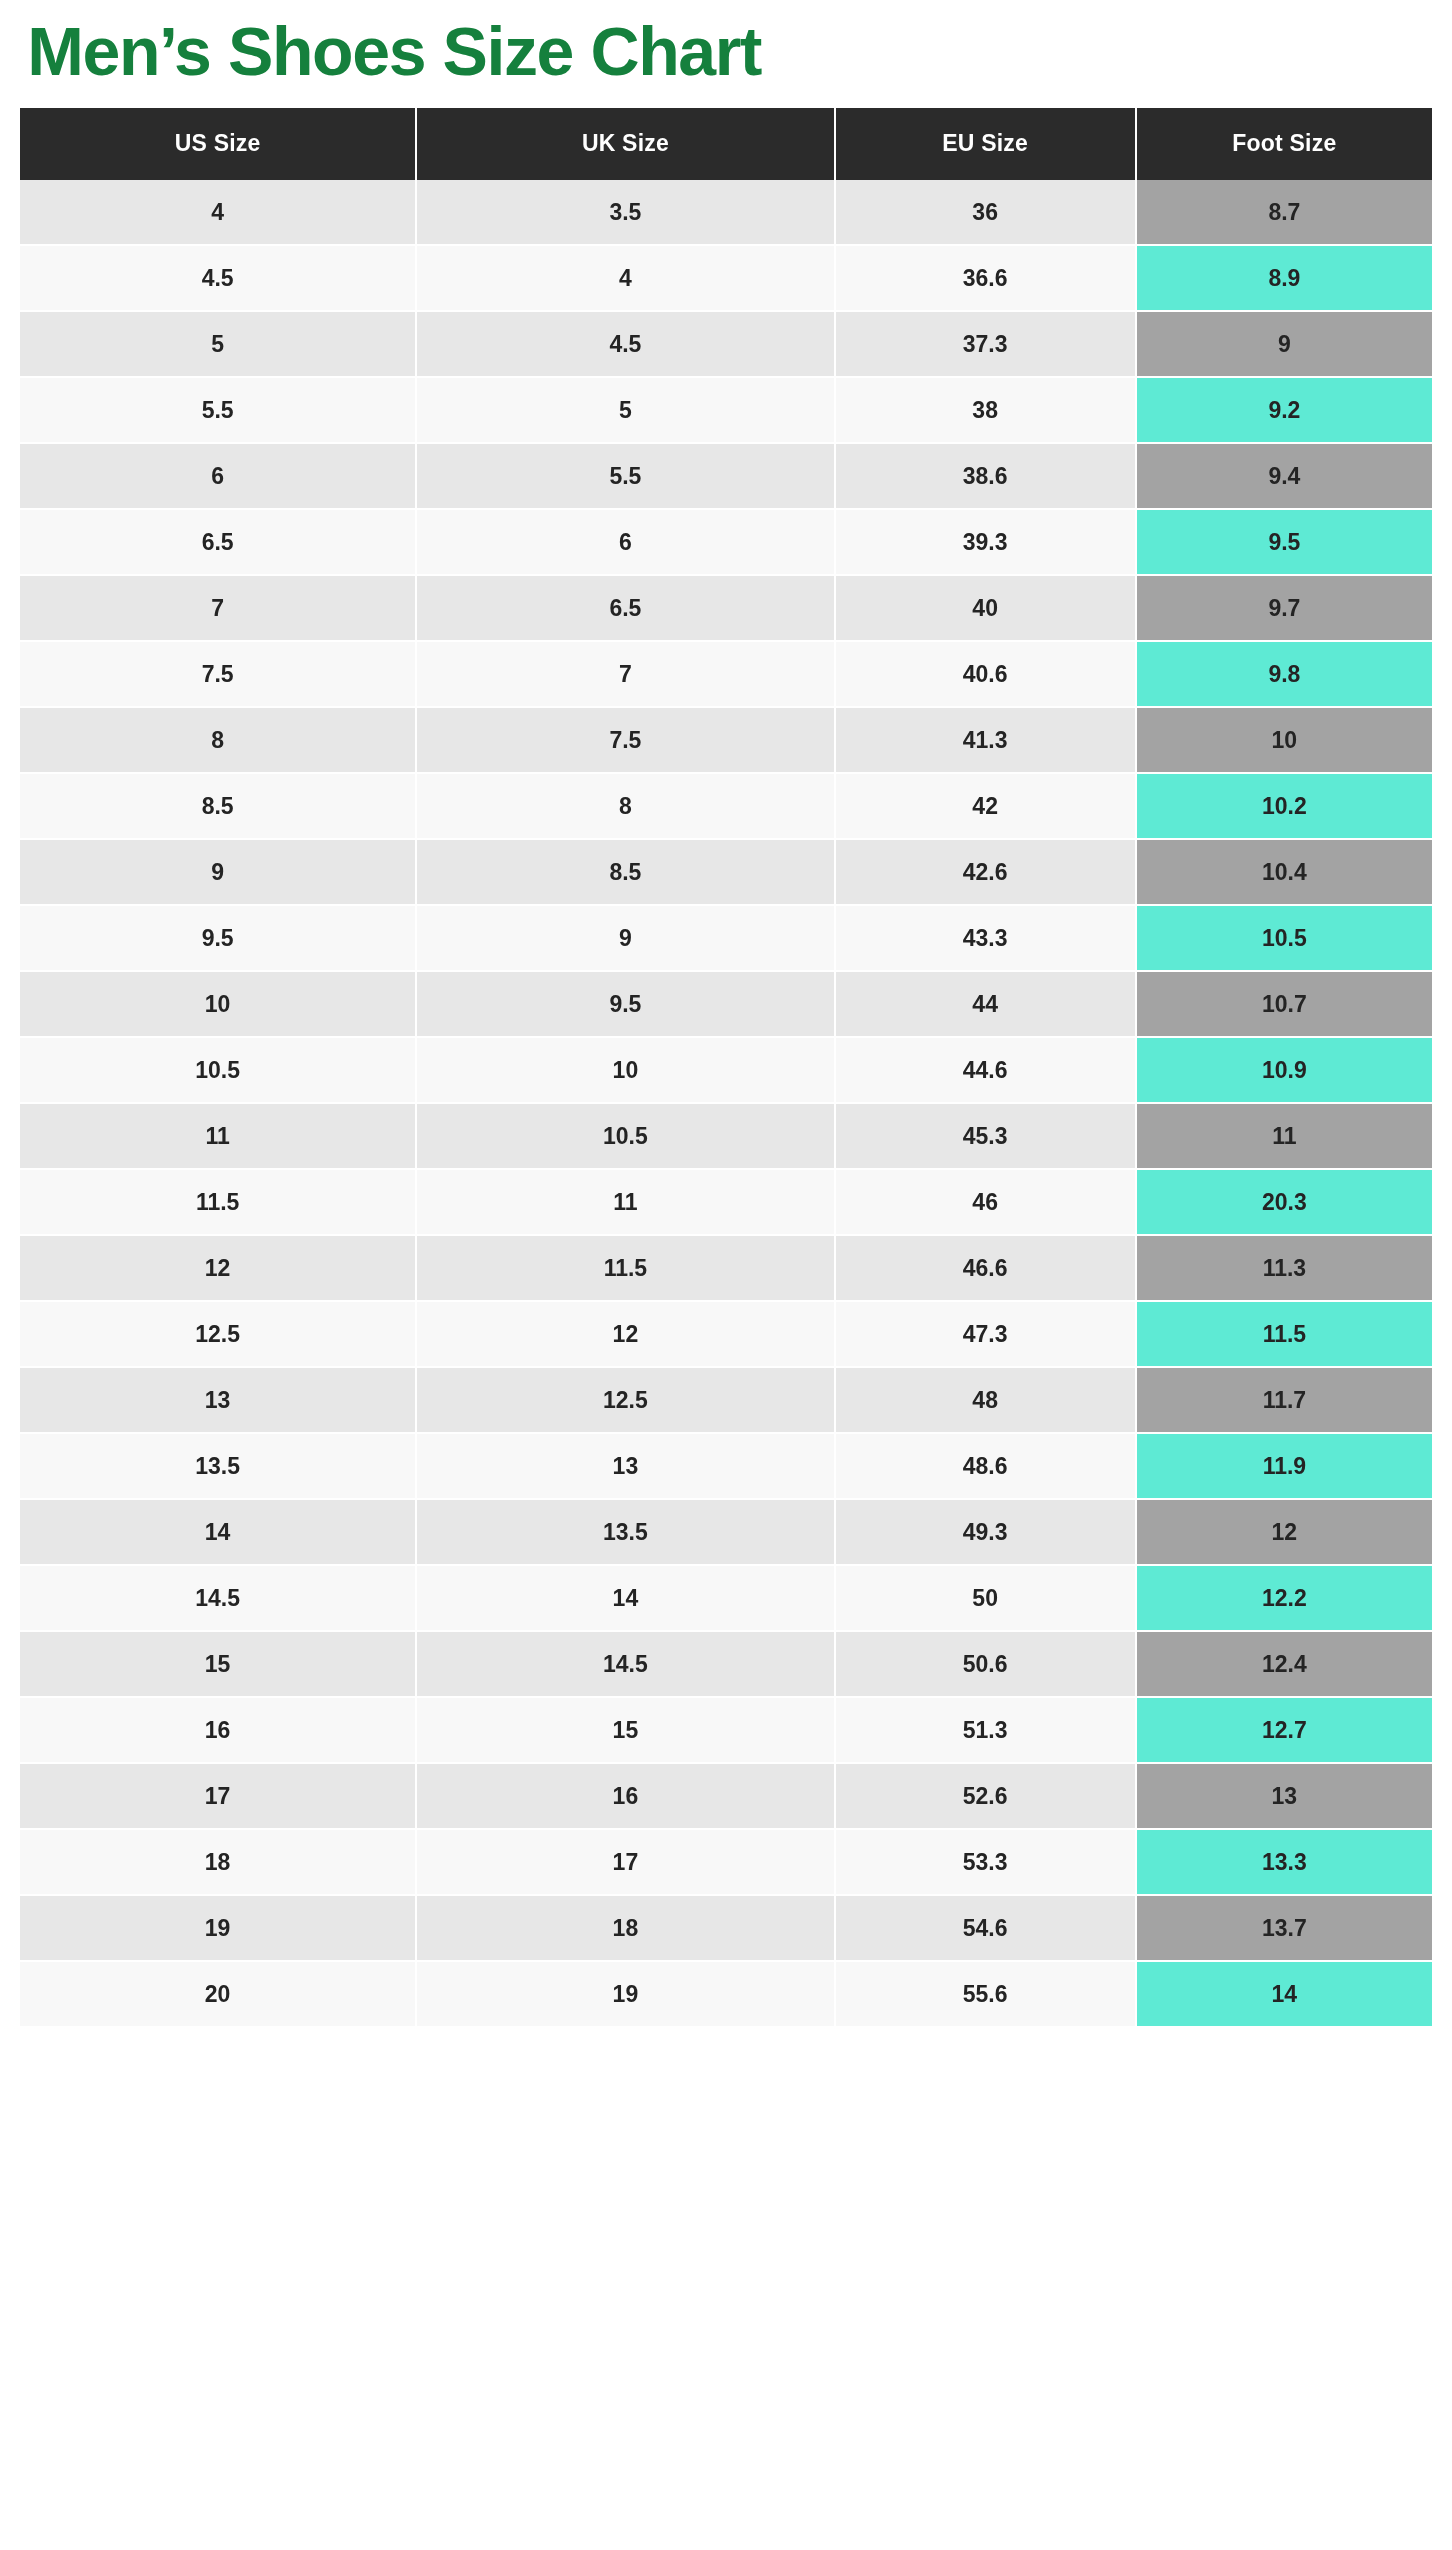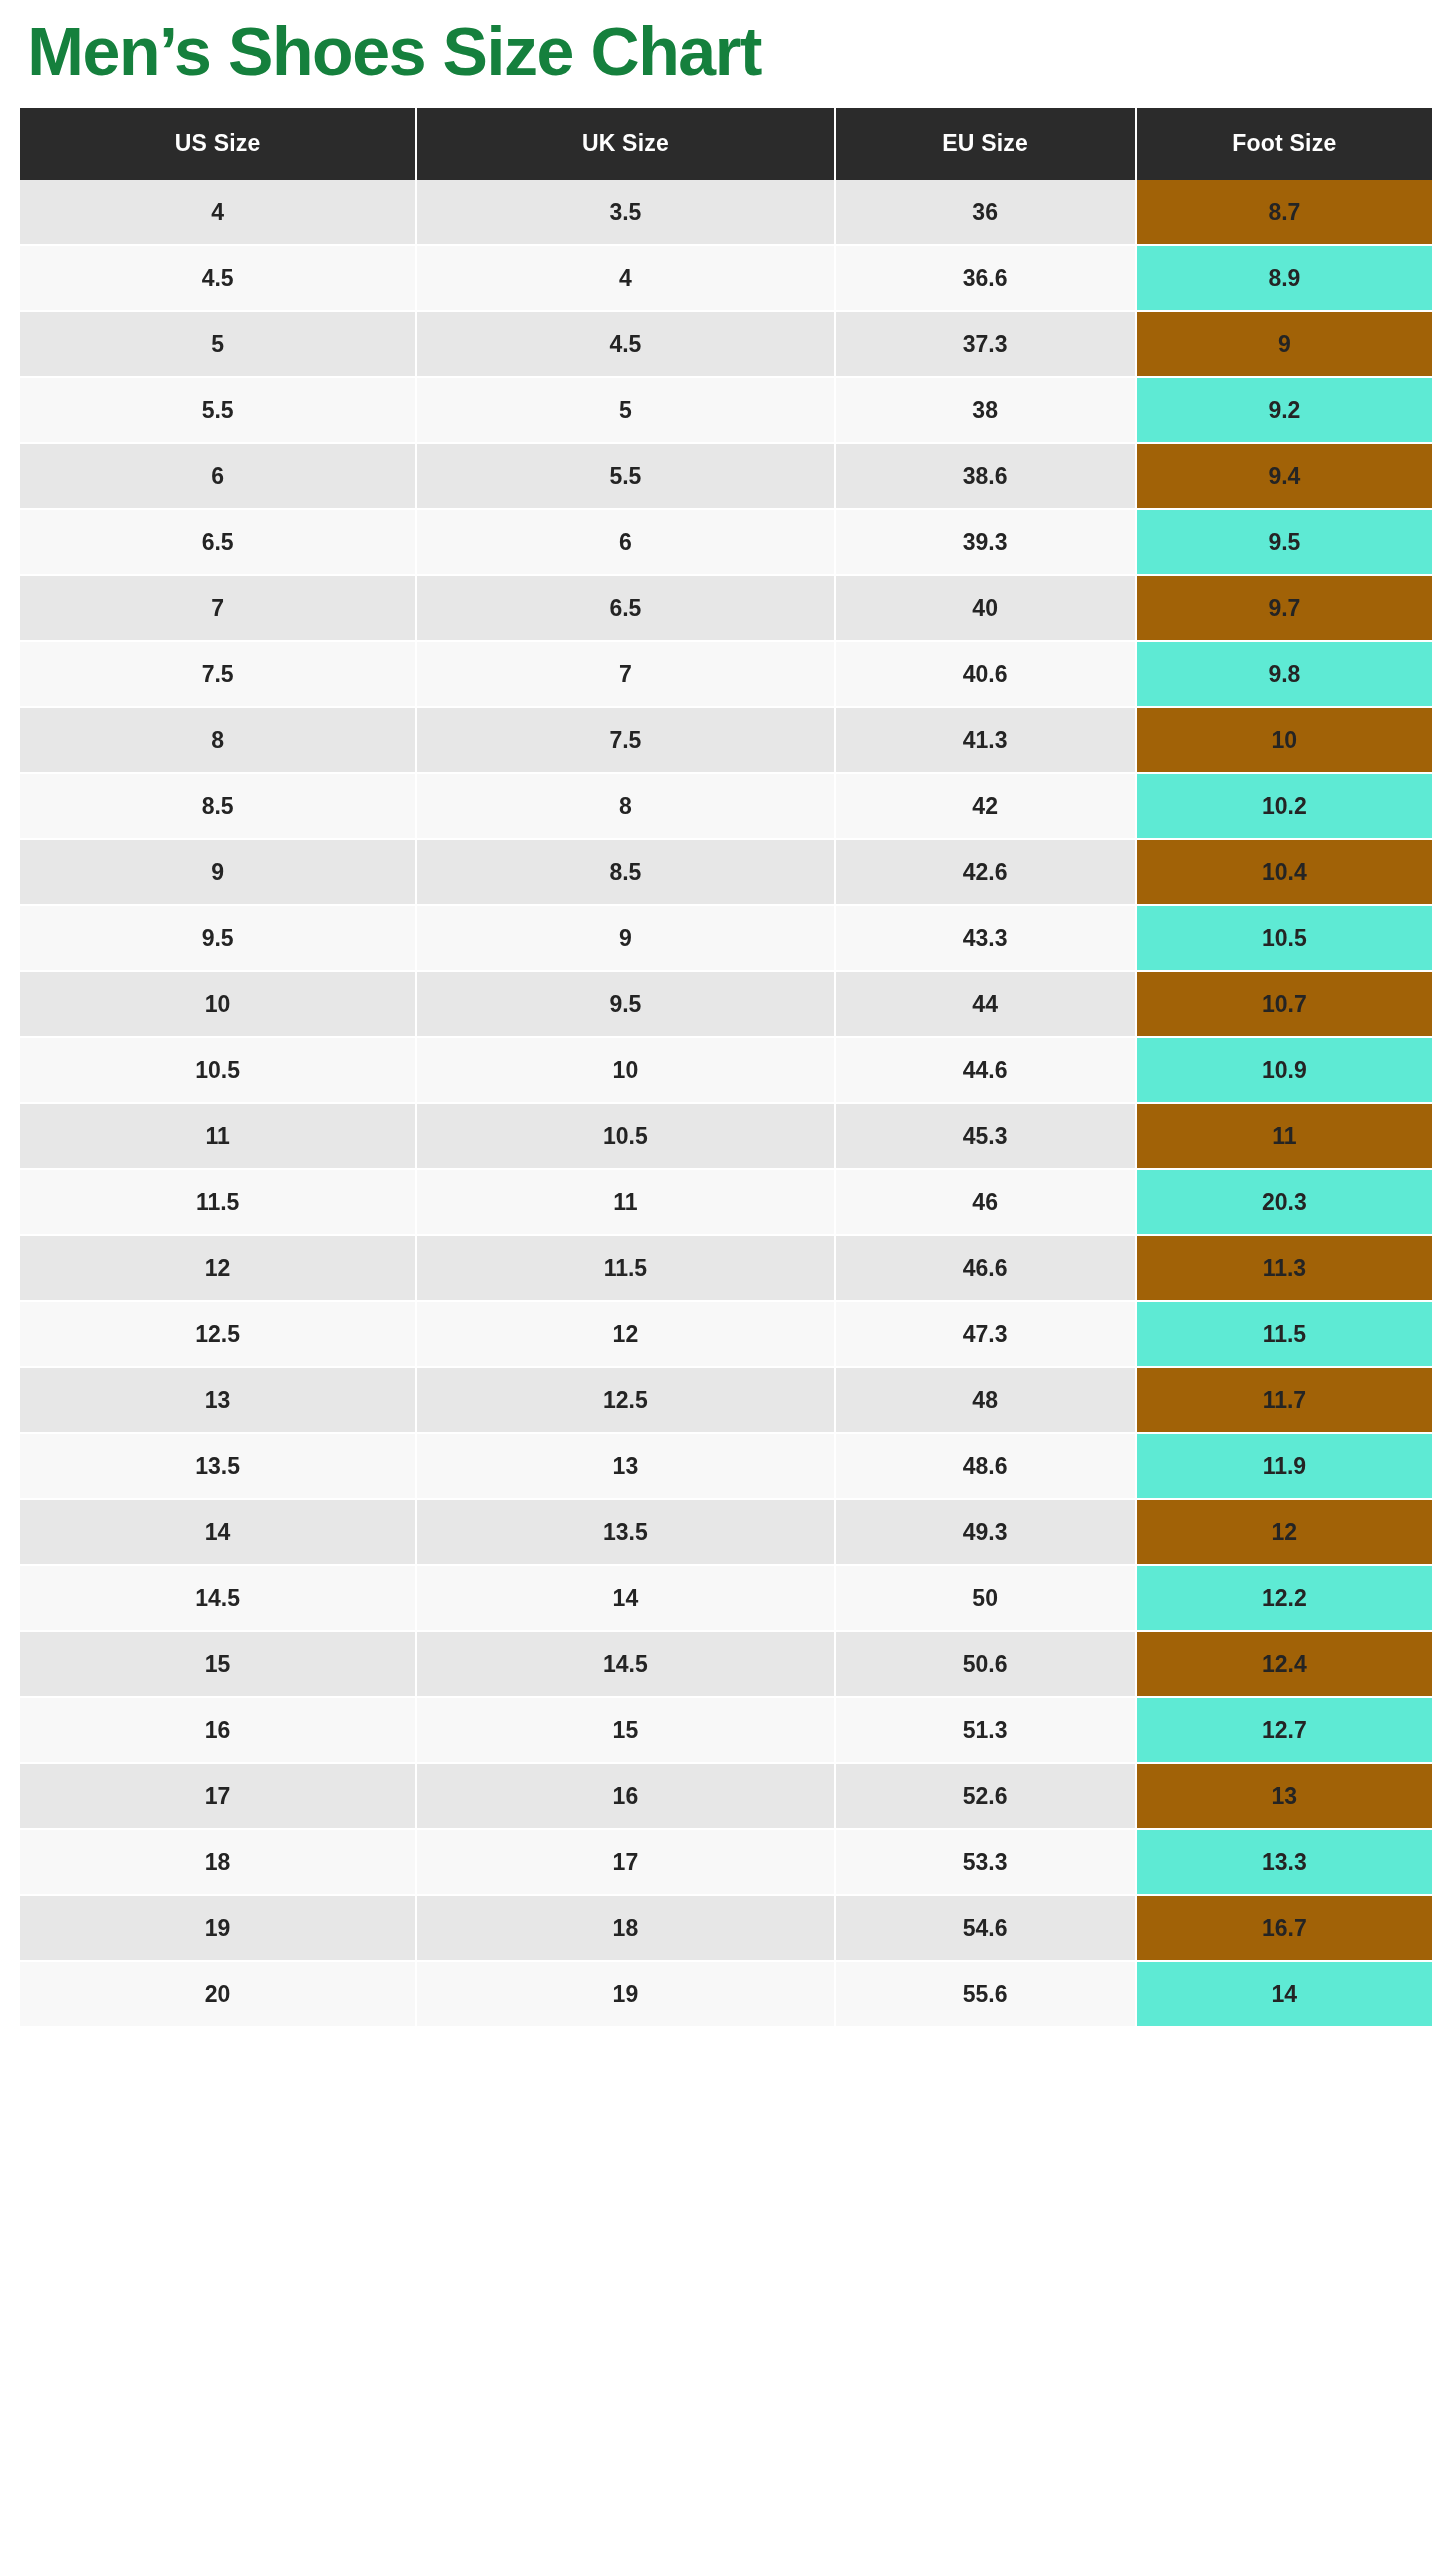--- a/index.html
+++ b/index.html
@@ -50,21 +50,21 @@
     font-weight: bold;
     color: #242424;
     text-align: center;
     padding: 19px 0 18px;
     border-right: 2.7px solid #ffffff;
     border-bottom: 2.7px solid #ffffff;
   }
   tbody td:last-child { border-right: none; }
   tbody tr.odd td { background: #e7e7e7; }
   tbody tr.even td { background: #f8f8f8; }
-  tbody tr.odd td.foot { background: #a16207; }
+  tbody tr.odd td.foot { background: #a3a3a3; }
   tbody tr.even td.foot { background: #5eead4; }
 </style>
 </head>
 <body>
 
 <div class="page">
   <h1 class="page-title">Men’s Shoes Size Chart</h1>
 
   <table class="size-chart">
     <colgroup>
@@ -235,21 +235,21 @@
         <tr class="even">
           <td>18</td>
           <td>17</td>
           <td>53.3</td>
           <td class="foot">13.3</td>
         </tr>
         <tr class="odd">
           <td>19</td>
           <td>18</td>
           <td>54.6</td>
-          <td class="foot">16.7</td>
+          <td class="foot">13.7</td>
         </tr>
         <tr class="even">
           <td>20</td>
           <td>19</td>
           <td>55.6</td>
           <td class="foot">14</td>
         </tr>
       </tbody>
   </table>
 </div>

